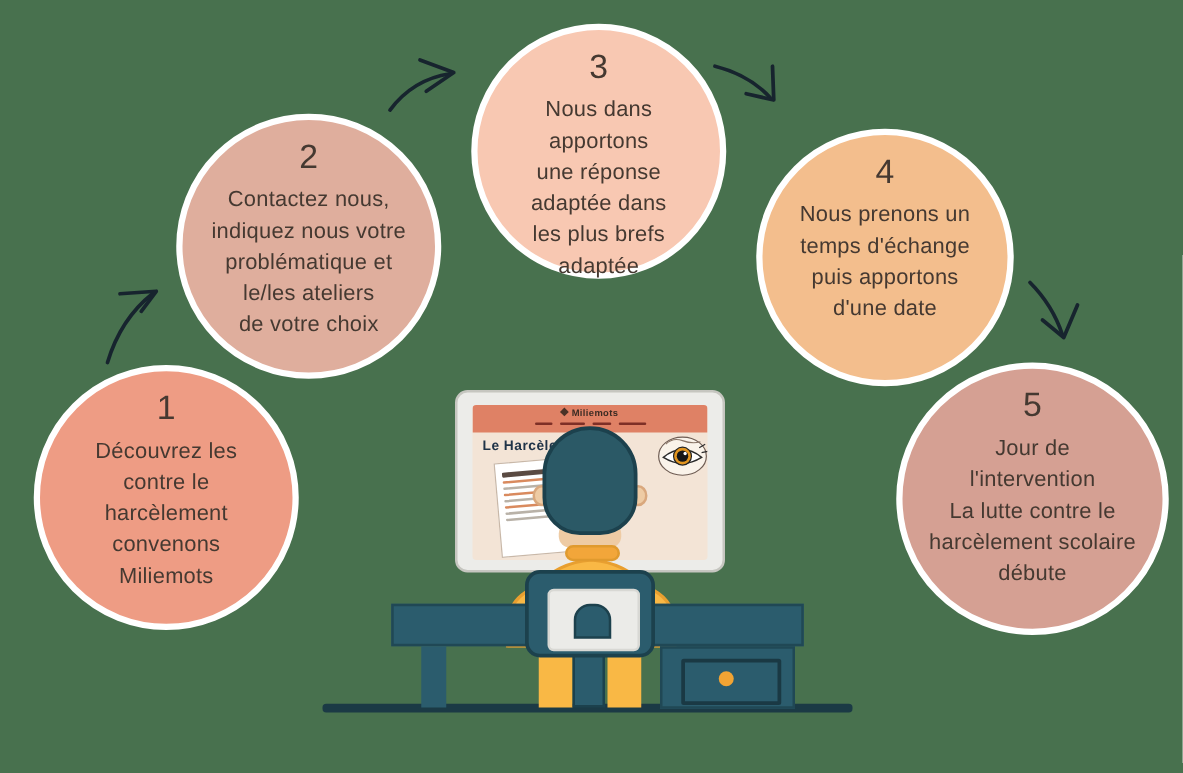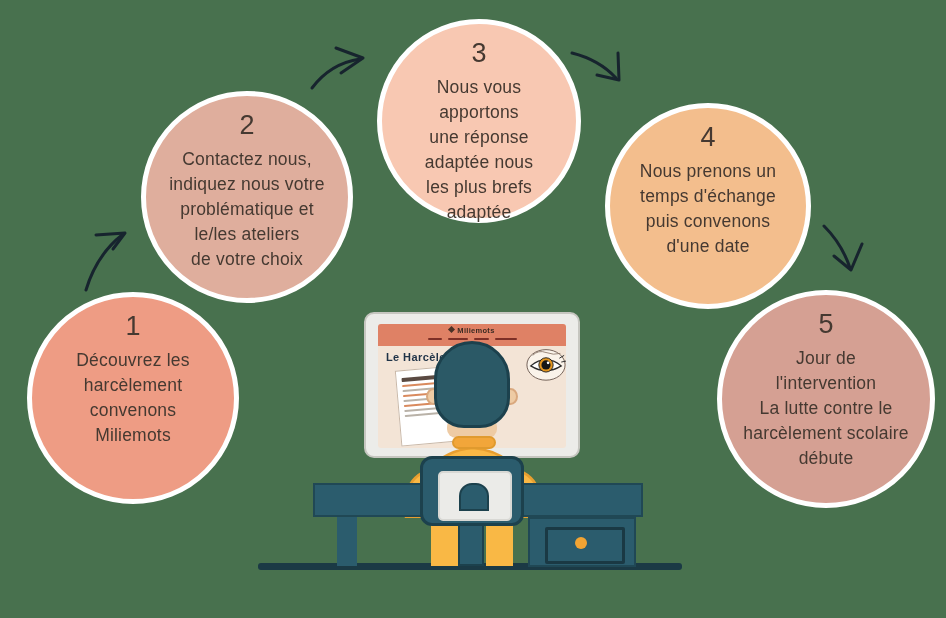--- a/index.html
+++ b/index.html
@@ -55,55 +55,56 @@
 </style>
 </head>
 <body>
 
 <div id="canvas">
 
   <div class="circle" style="left: 27px; top: 292px; width: 212px; height: 212px; background-color: rgb(238, 156, 132);">
     <div class="num">1</div>
     <div class="lines">
       <span>Découvrez les</span>
+      <span>contre le</span>
       <span>harcèlement</span>
       <span>convenons</span>
       <span>Miliemots</span>
     </div>
   </div>
 
   <div class="circle" style="left: 141px; top: 91px; width: 212px; height: 212px; background-color: rgb(223, 174, 157);">
     <div class="num">2</div>
     <div class="lines">
       <span>Contactez nous,</span>
       <span>indiquez nous votre</span>
       <span>problématique et</span>
       <span>le/les ateliers</span>
       <span>de votre choix</span>
     </div>
   </div>
 
   <div class="circle" style="left: 377px; top: 19px; width: 204px; height: 204px; background-color: rgb(248, 200, 178);">
     <div class="num">3</div>
     <div class="lines">
-      <span>Nous vous</span>
+      <span>Nous dans</span>
       <span>apportons</span>
       <span>une réponse</span>
-      <span>adaptée nous</span>
+      <span>adaptée dans</span>
       <span>les plus brefs</span>
       <span>adaptée</span>
     </div>
   </div>
 
   <div class="circle" style="left: 605px; top: 103px; width: 206px; height: 206px; background-color: rgb(243, 190, 141);">
     <div class="num">4</div>
     <div class="lines">
       <span>Nous prenons un</span>
       <span>temps d'échange</span>
-      <span>puis convenons</span>
+      <span>puis apportons</span>
       <span>d'une date</span>
     </div>
   </div>
 
   <div class="circle" style="left: 717px; top: 290px; width: 218px; height: 218px; background-color: rgb(213, 160, 147);">
     <div class="num">5</div>
     <div class="lines">
       <span>Jour de</span>
       <span>l'intervention</span>
       <span>La lutte contre le</span>

